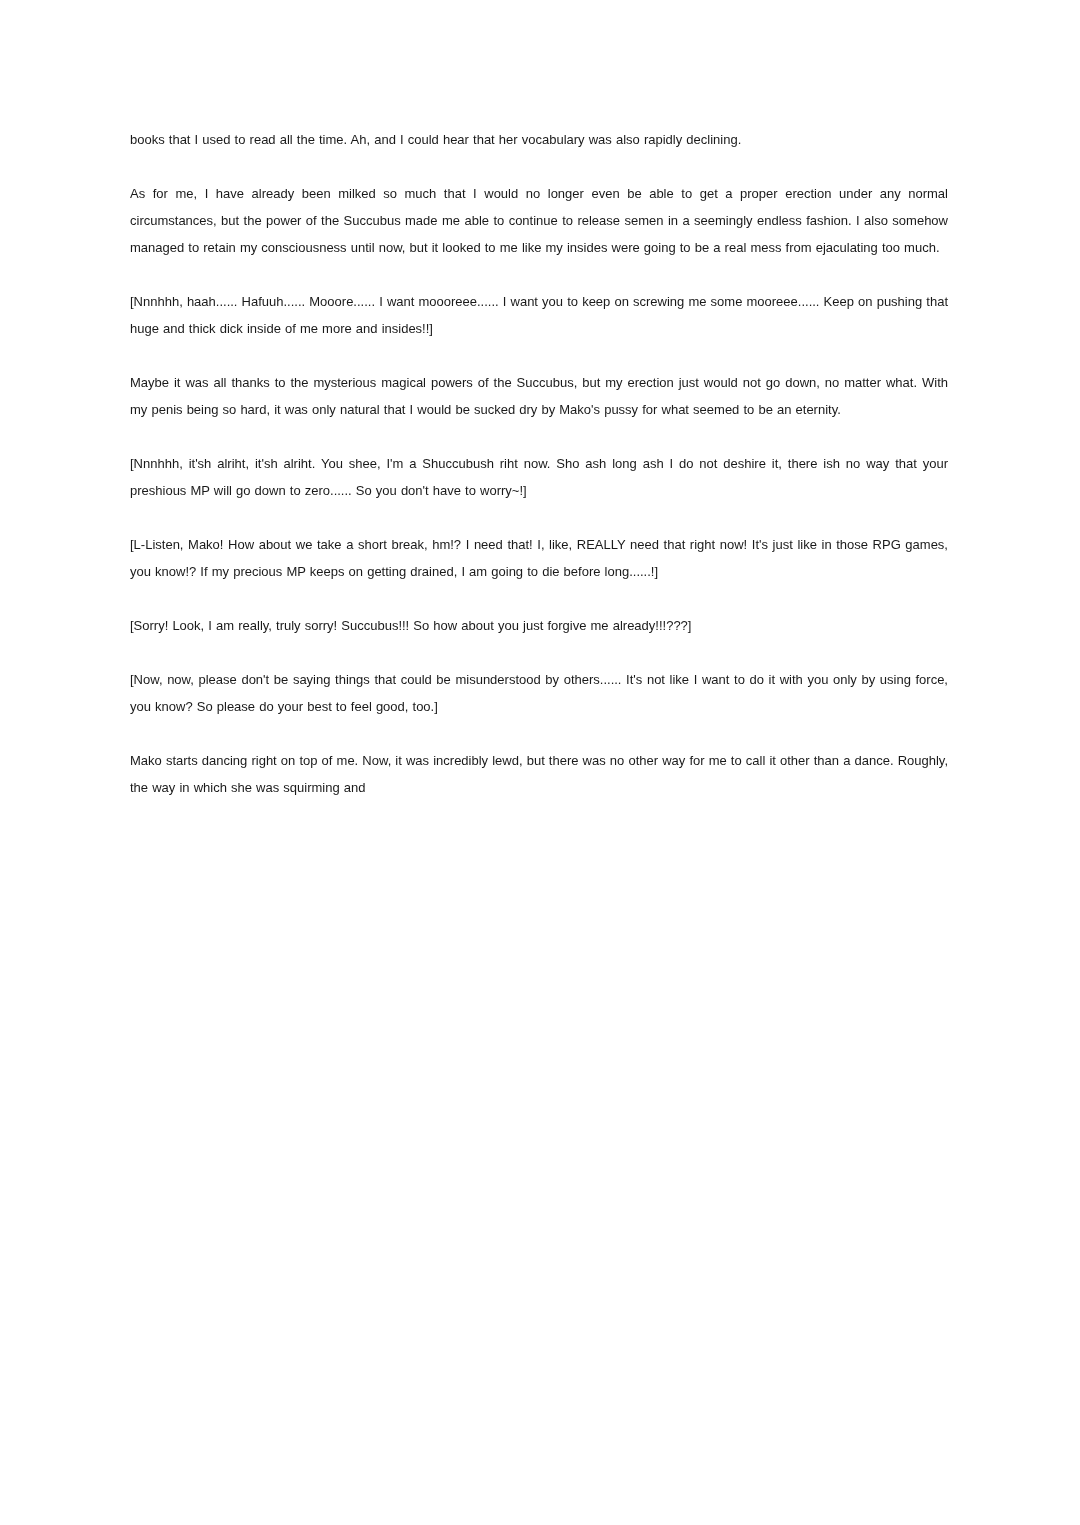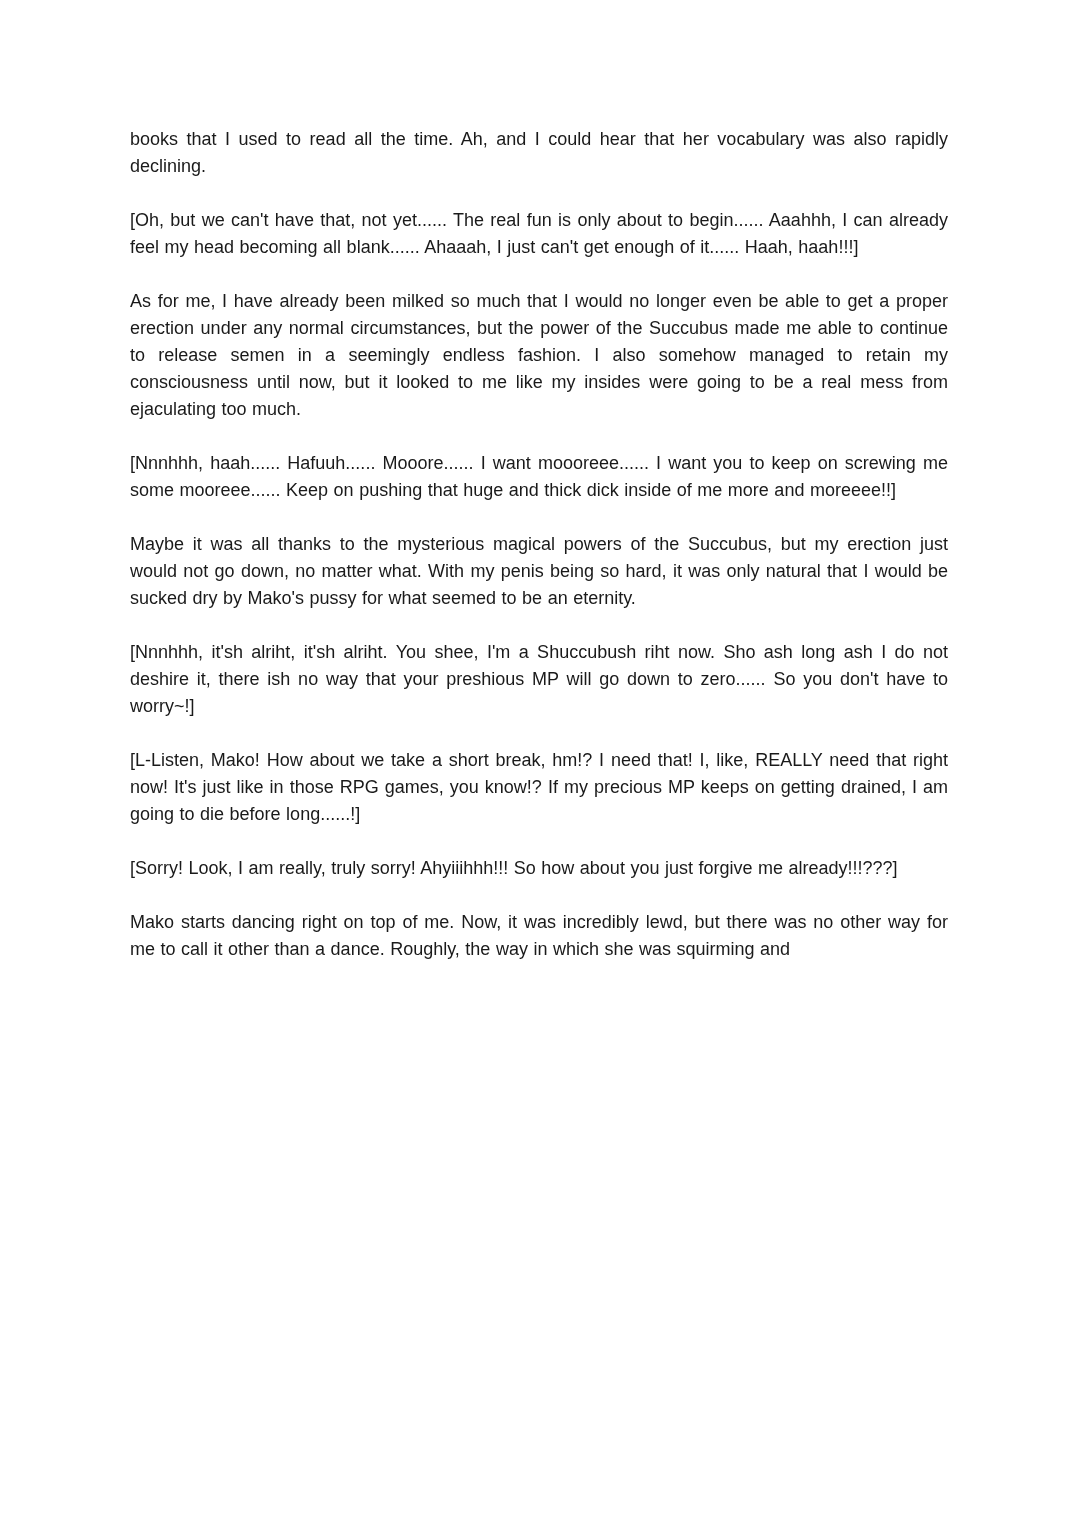--- a/index.html
+++ b/index.html
@@ -9,39 +9,39 @@
     height: 1525px;
     background: #ffffff;
     overflow: hidden;
   }
   .page {
     position: absolute;
     left: 130px;
     top: 126px;
     width: 818px;
     font-family: "Liberation Sans", sans-serif;
-    font-size: 18px;
+    font-size: 13px;
     line-height: 27px;
     color: #1a1a1a;
   }
   .para {
     margin: 0 0 27px 0;
     text-align: justify;
     word-spacing: 0.5px;
   }
   .para:last-child {
     margin-bottom: 16px;
   }
 </style>
 </head>
 <body>
 
 <div class="page">
   <p class="para">books that I used to read all the time. Ah, and I could hear that her vocabulary was also rapidly declining.</p>
-  <p class="para">[Oh, but we can't have that, not yet...... The real fun is only about to begin...... Aaahhh, I can already feel my head becoming all blank...... Ahaaah, I just can't get enough of it...... Haah, haah!!!]</p>
   <p class="para">As for me, I have already been milked so much that I would no longer even be able to get a proper erection under any normal circumstances, but the power of the Succubus made me able to continue to release semen in a seemingly endless fashion. I also somehow managed to retain my consciousness until now, but it looked to me like my insides were going to be a real mess from ejaculating too much.</p>
-  <p class="para">[Nnnhhh, haah...... Hafuuh...... Mooore...... I want moooreee...... I want you to keep on screwing me some mooreee...... Keep on pushing that huge and thick dick inside of me more and moreeee!!]</p>
+  <p class="para">[Nnnhhh, haah...... Hafuuh...... Mooore...... I want moooreee...... I want you to keep on screwing me some mooreee...... Keep on pushing that huge and thick dick inside of me more and insides!!]</p>
   <p class="para">Maybe it was all thanks to the mysterious magical powers of the Succubus, but my erection just would not go down, no matter what. With my penis being so hard, it was only natural that I would be sucked dry by Mako's pussy for what seemed to be an eternity.</p>
   <p class="para">[Nnnhhh, it'sh alriht, it'sh alriht. You shee, I'm a Shuccubush riht now. Sho ash long ash I do not deshire it, there ish no way that your preshious MP will go down to zero...... So you don't have to worry~!]</p>
   <p class="para">[L-Listen, Mako! How about we take a short break, hm!? I need that! I, like, REALLY need that right now! It's just like in those RPG games, you know!? If my precious MP keeps on getting drained, I am going to die before long......!]</p>
-  <p class="para">[Sorry! Look, I am really, truly sorry! Ahyiiihhh!!! So how about you just forgive me already!!!???]</p>
+  <p class="para">[Sorry! Look, I am really, truly sorry! Succubus!!! So how about you just forgive me already!!!???]</p>
+  <p class="para">[Now, now, please don't be saying things that could be misunderstood by others...... It's not like I want to do it with you only by using force, you know? So please do your best to feel good, too.]</p>
   <p class="para">Mako starts dancing right on top of me. Now, it was incredibly lewd, but there was no other way for me to call it other than a dance. Roughly, the way in which she was squirming and</p>
 </div>
 
 </body></html>

